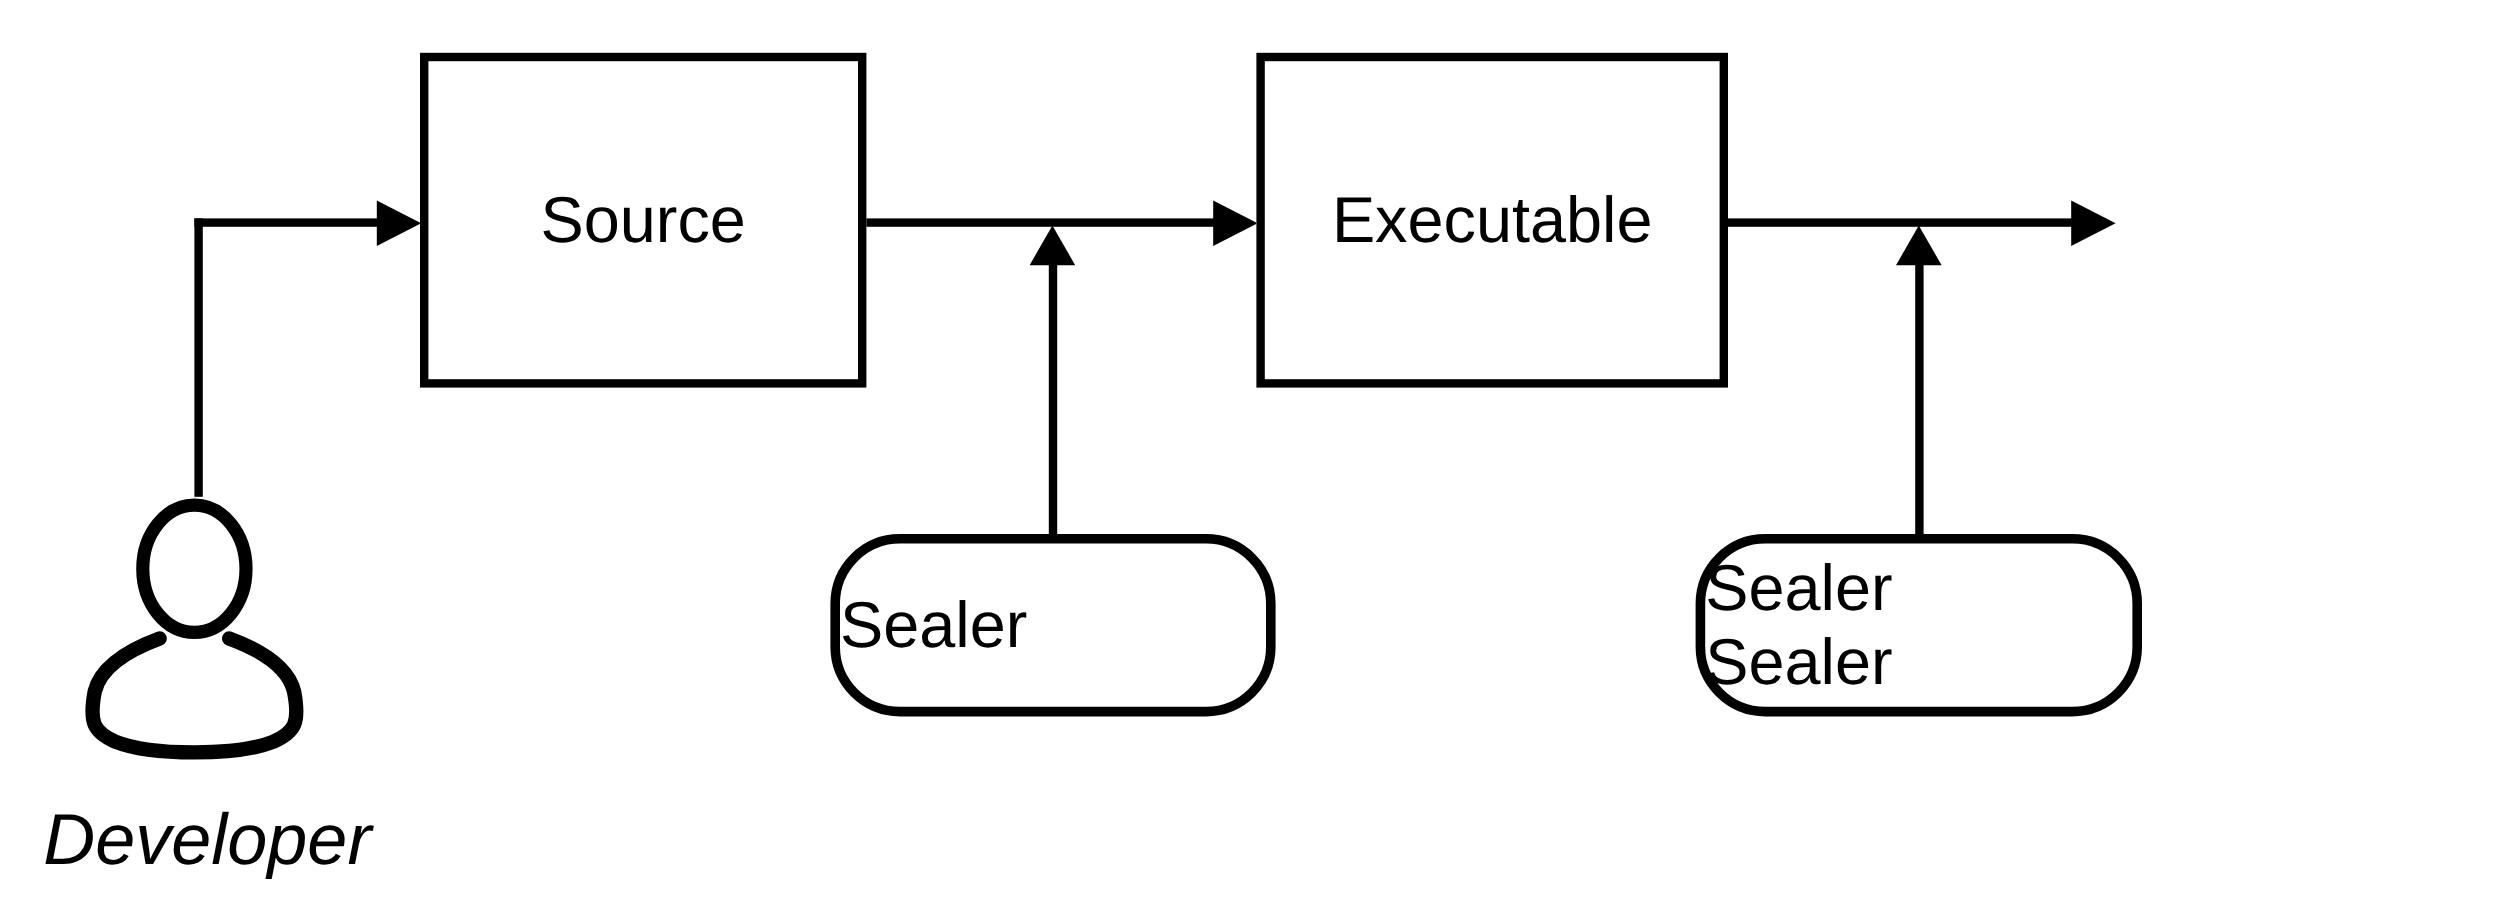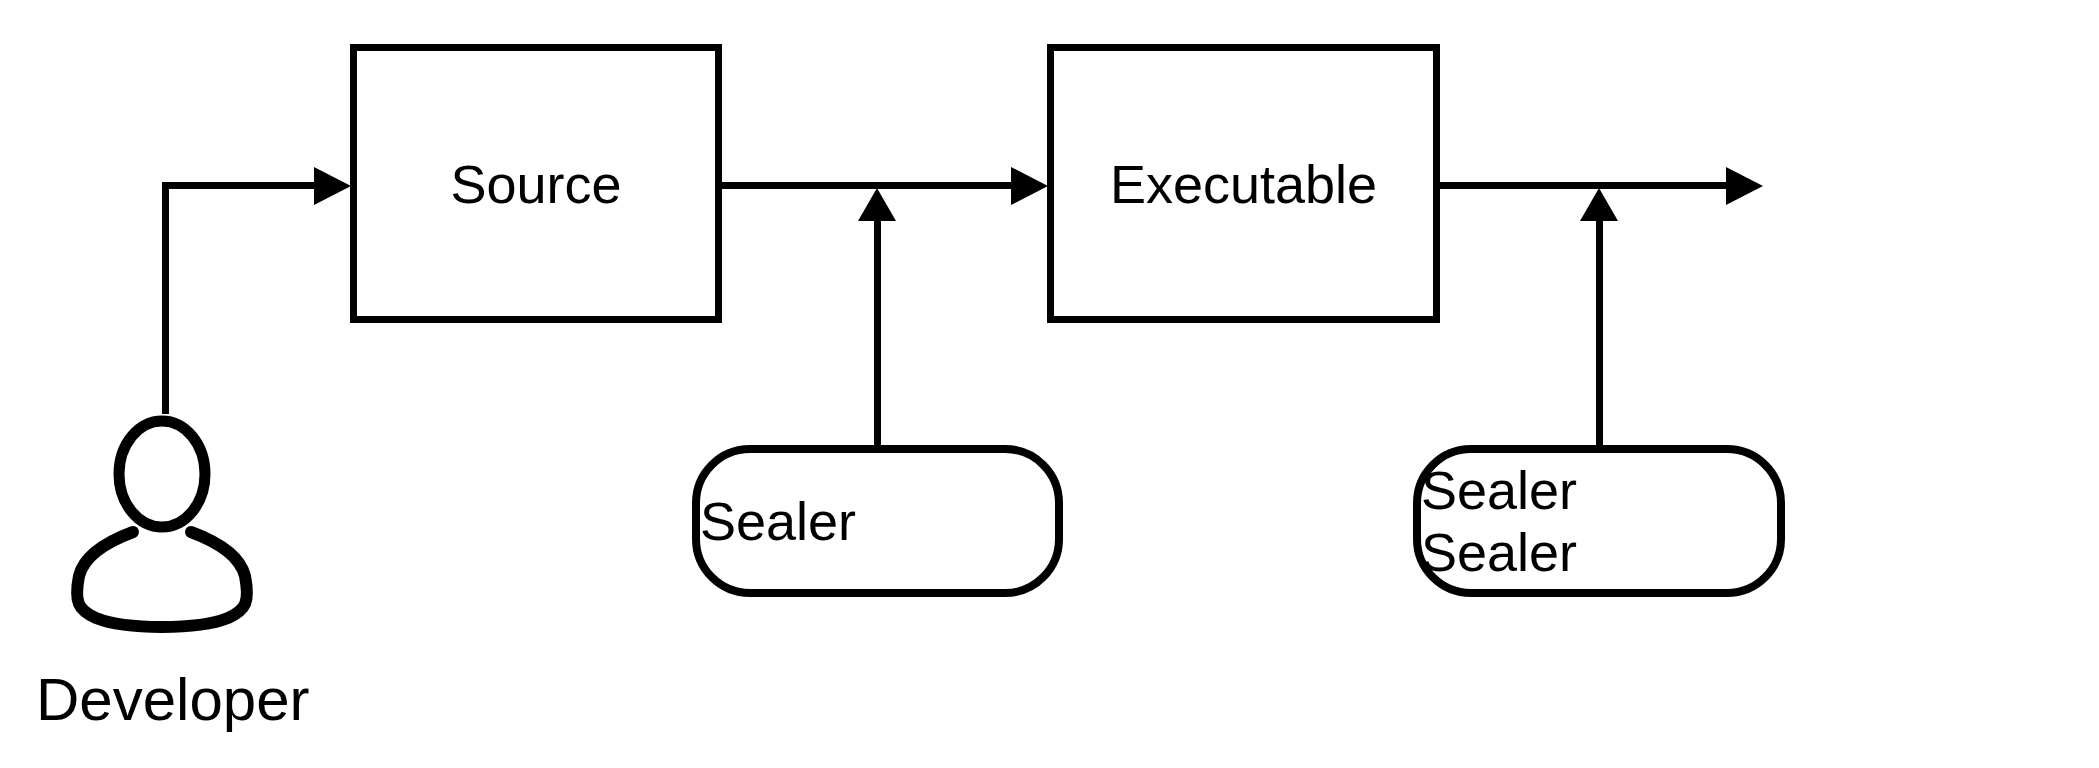--- a/index.html
+++ b/index.html
@@ -40,21 +40,21 @@
     position: absolute; box-sizing: border-box;
     border: 8px solid #000000; border-radius: 58px; background: #ffffff; z-index: 2;
     display: flex; flex-direction: column; align-items: flex-start; justify-content: center;
     text-align: center;
   }
   .node-line { font-size: 54px; line-height: 62px; white-space: nowrap; }
   .free-label {
     position: absolute; z-index: 2;
     font-size: 60px; line-height: 64px; white-space: nowrap;
   }
-  .dev-label { width: 264px; text-align: center; }
+  .dev-label { width: 264px; text-align: center; font-style: italic; }
   .person-svg { position: absolute; z-index: 2; }
 </style>
 </head>
 <body>
 
 <div class="canvas">
 
   <div class="vline" style="left:162px; top:182px; height:232px;"></div>
   <div class="hline" style="left:162px; top:182px; width:153px;"></div>
   <div class="arrow-right" style="left:314px; top:167px;"></div>

